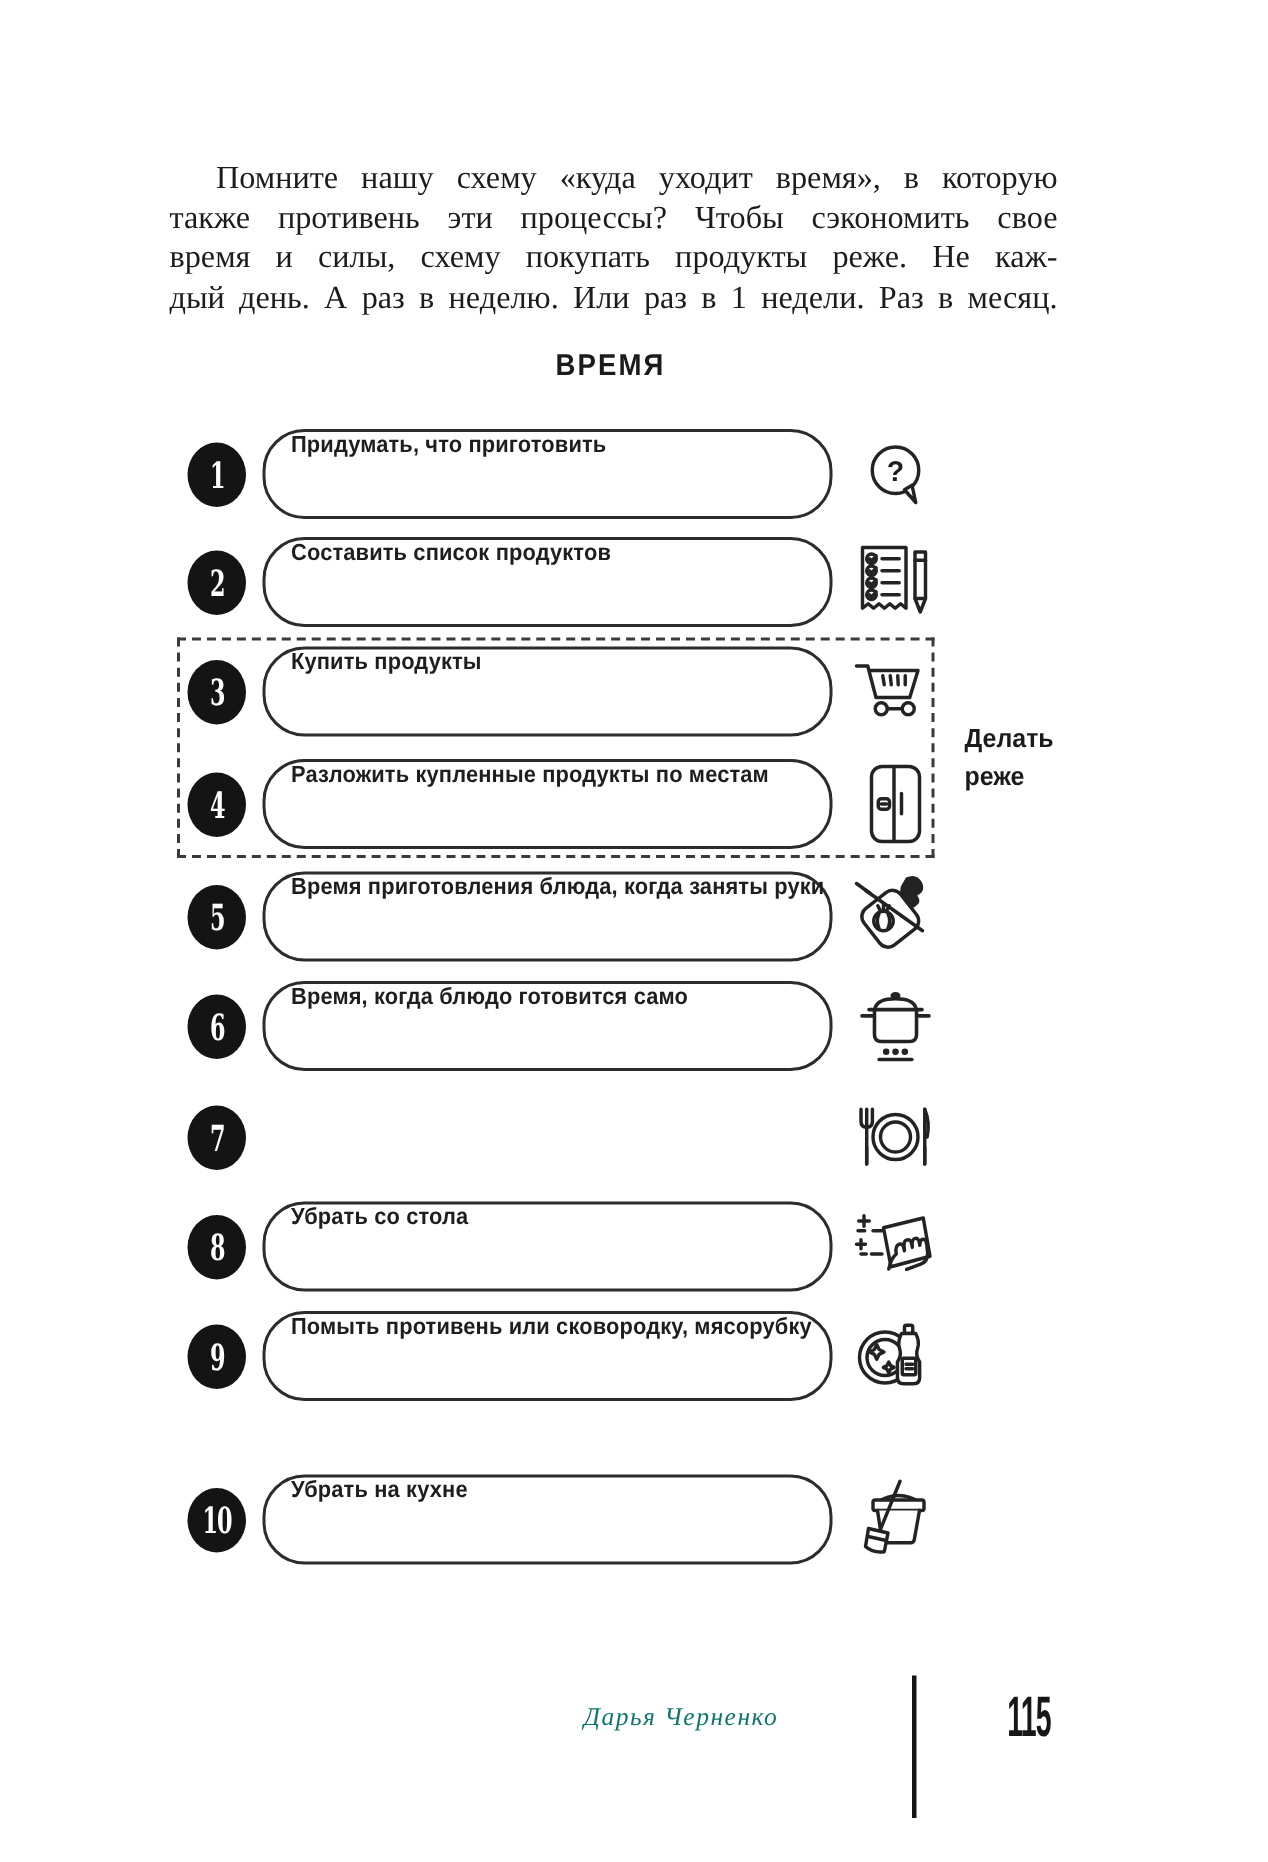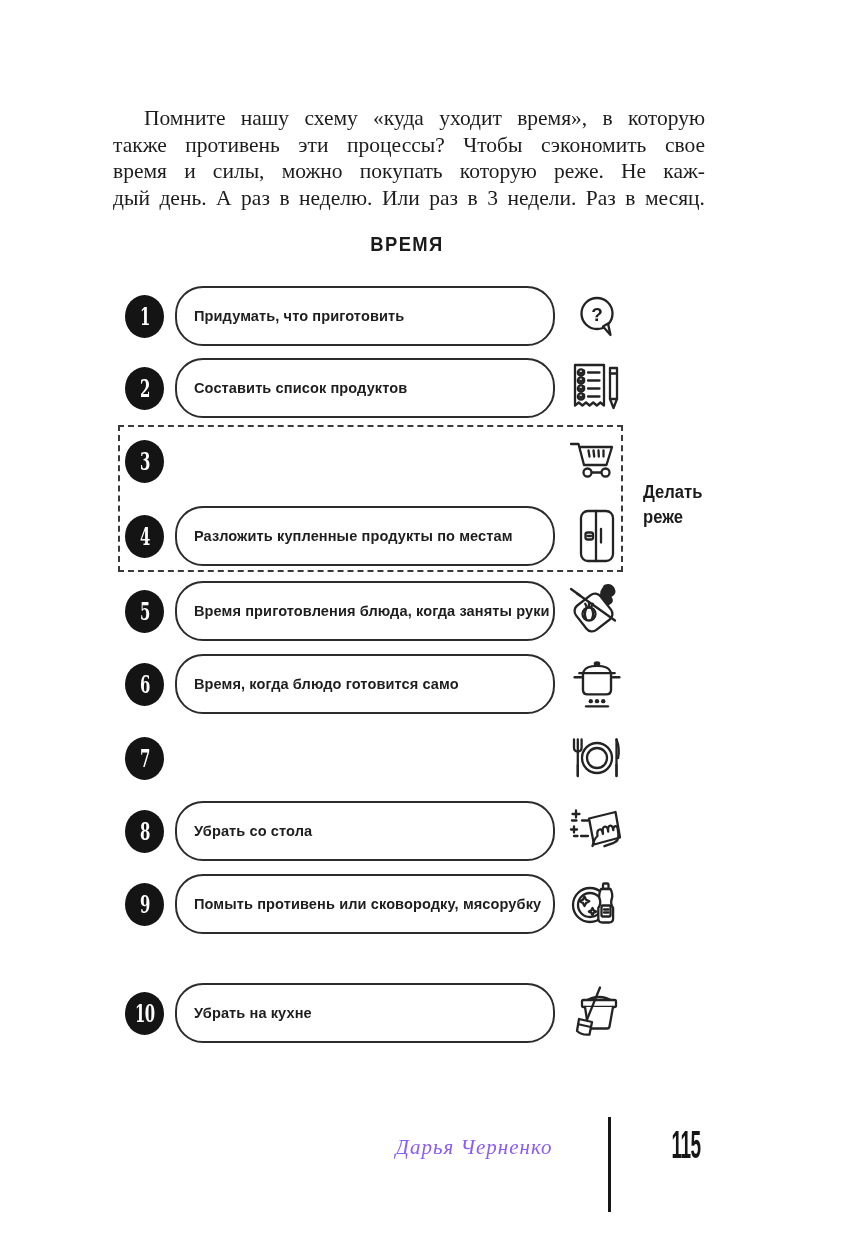--- a/index.html
+++ b/index.html
@@ -32,21 +32,21 @@
     background:#141414; border-radius:50%;
     display:flex; align-items:center; justify-content:center;
   }
   .badge-num {
     color:#ffffff; font-family:"DejaVu Serif", serif; font-weight:700;
     font-size:24px; transform:scaleX(0.62); letter-spacing:-1px;
   }
   .pill {
     position:absolute; left:175px; top:0; width:380px; height:60px;
     border:2px solid #2c2c2c; border-radius:28px; background:#fff;
-    display:flex; align-items:center; padding-left:17px;
+    display:flex; padding-left:17px;
   }
   .pill-label {
     font-weight:700; font-size:15.5px; color:#1e1e1e; white-space:nowrap;
     transform:scaleX(0.94); transform-origin:left center; letter-spacing:0.1px;
   }
   .iconbox {
     position:absolute; left:561px; top:0; width:72px; height:60px;
     display:flex; align-items:center; justify-content:center;
   }
 
@@ -56,23 +56,23 @@
     border:2px dashed #3a3a3a;
   }
   .freq-label {
     position:absolute; left:643px; top:480px; width:80px;
     font-weight:700; font-size:17.5px; line-height:25px; color:#1b1b1b;
     transform:scaleX(0.95); transform-origin:left top;
   }
 
   
   .footer-author {
-    position:absolute; left:364px; top:1135px; width:220px; text-align:center;
-    font-family:"Liberation Serif", serif; font-style:italic; font-size:21px;
-    letter-spacing:1px; color:#8b5cf6;
+    position:absolute; left:344px; top:1135px; width:220px; text-align:center;
+    font-family:"Liberation Serif", serif; font-style:italic; font-size:17px;
+    letter-spacing:1px; color:#0f766e;
   }
   .footer-rule { position:absolute; left:608px; top:1117px; width:3px; height:124px; background:#161616; }
   .page-number {
     position:absolute; left:650px; top:1124px; width:72px; text-align:center;
     font-weight:700; font-size:38px; color:#161616;
     font-family:"Liberation Sans", sans-serif;
     transform:scaleX(0.5); letter-spacing:-1px;
   }
 
   
@@ -82,22 +82,22 @@
   .qmark { font-family:"Liberation Sans", sans-serif; font-weight:700; font-size:19px; fill:#1d1d1d; }
 </style>
 </head>
 <body>
 
 <div id="page">
 
   <div class="intro">
     <div class="pline first">Помните нашу схему «куда уходит время», в которую</div>
     <div class="pline">также противень эти процессы? Чтобы сэкономить свое</div>
-    <div class="pline">время и силы, можно покупать которую реже. Не каж-</div>
-    <div class="pline">дый день. А раз в неделю. Или раз в 3 недели. Раз в месяц.</div>
+    <div class="pline">время и силы, схему покупать продукты реже. Не каж-</div>
+    <div class="pline">дый день. А раз в неделю. Или раз в 1 недели. Раз в месяц.</div>
   </div>
 
   <div class="diagram-title">ВРЕМЯ</div>
 
   <div class="freq-box"></div>
   <div class="freq-label">Делать реже</div>
 
   <div class="row" style="top:286px">
     <div class="badge">
         <span class="badge-num">1</span>
@@ -140,20 +140,23 @@
         <line class="ic" x1="39" y1="11.5" x2="46" y2="11.5" stroke-width="1.8"></line>
         <path class="ic" d="M39,37 L42.5,46 L46,37" stroke-width="2"></path>
       </svg>
     </div>
   </div>
 
   <div class="row" style="top:431px">
     <div class="badge">
         <span class="badge-num">3</span>
       </div>
+    <div class="pill">
+        <span class="pill-label">Купить продукты</span>
+      </div>
     <div class="iconbox">
       <svg width="60" height="50" viewBox="0 0 60 50">
         <path class="ic" d="M4,8 H11.5 L17,29 H39.5 L45,11 H13" stroke-width="2.5"></path>
         <line class="ic" x1="21.5" y1="14.5" x2="22.5" y2="20.5" stroke-width="2"></line>
         <line class="ic" x1="26.5" y1="14.5" x2="27.2" y2="20.5" stroke-width="2"></line>
         <line class="ic" x1="31.5" y1="14.5" x2="31.8" y2="20.5" stroke-width="2"></line>
         <line class="ic" x1="36.5" y1="14.5" x2="36.5" y2="20.5" stroke-width="2"></line>
         <circle class="ic" cx="20.5" cy="36.5" r="4" stroke-width="2.3"></circle>
         <circle class="ic" cx="38.5" cy="36.5" r="4" stroke-width="2.3"></circle>
         <line class="ic" x1="25" y1="36.5" x2="34" y2="36.5" stroke-width="2"></line>

